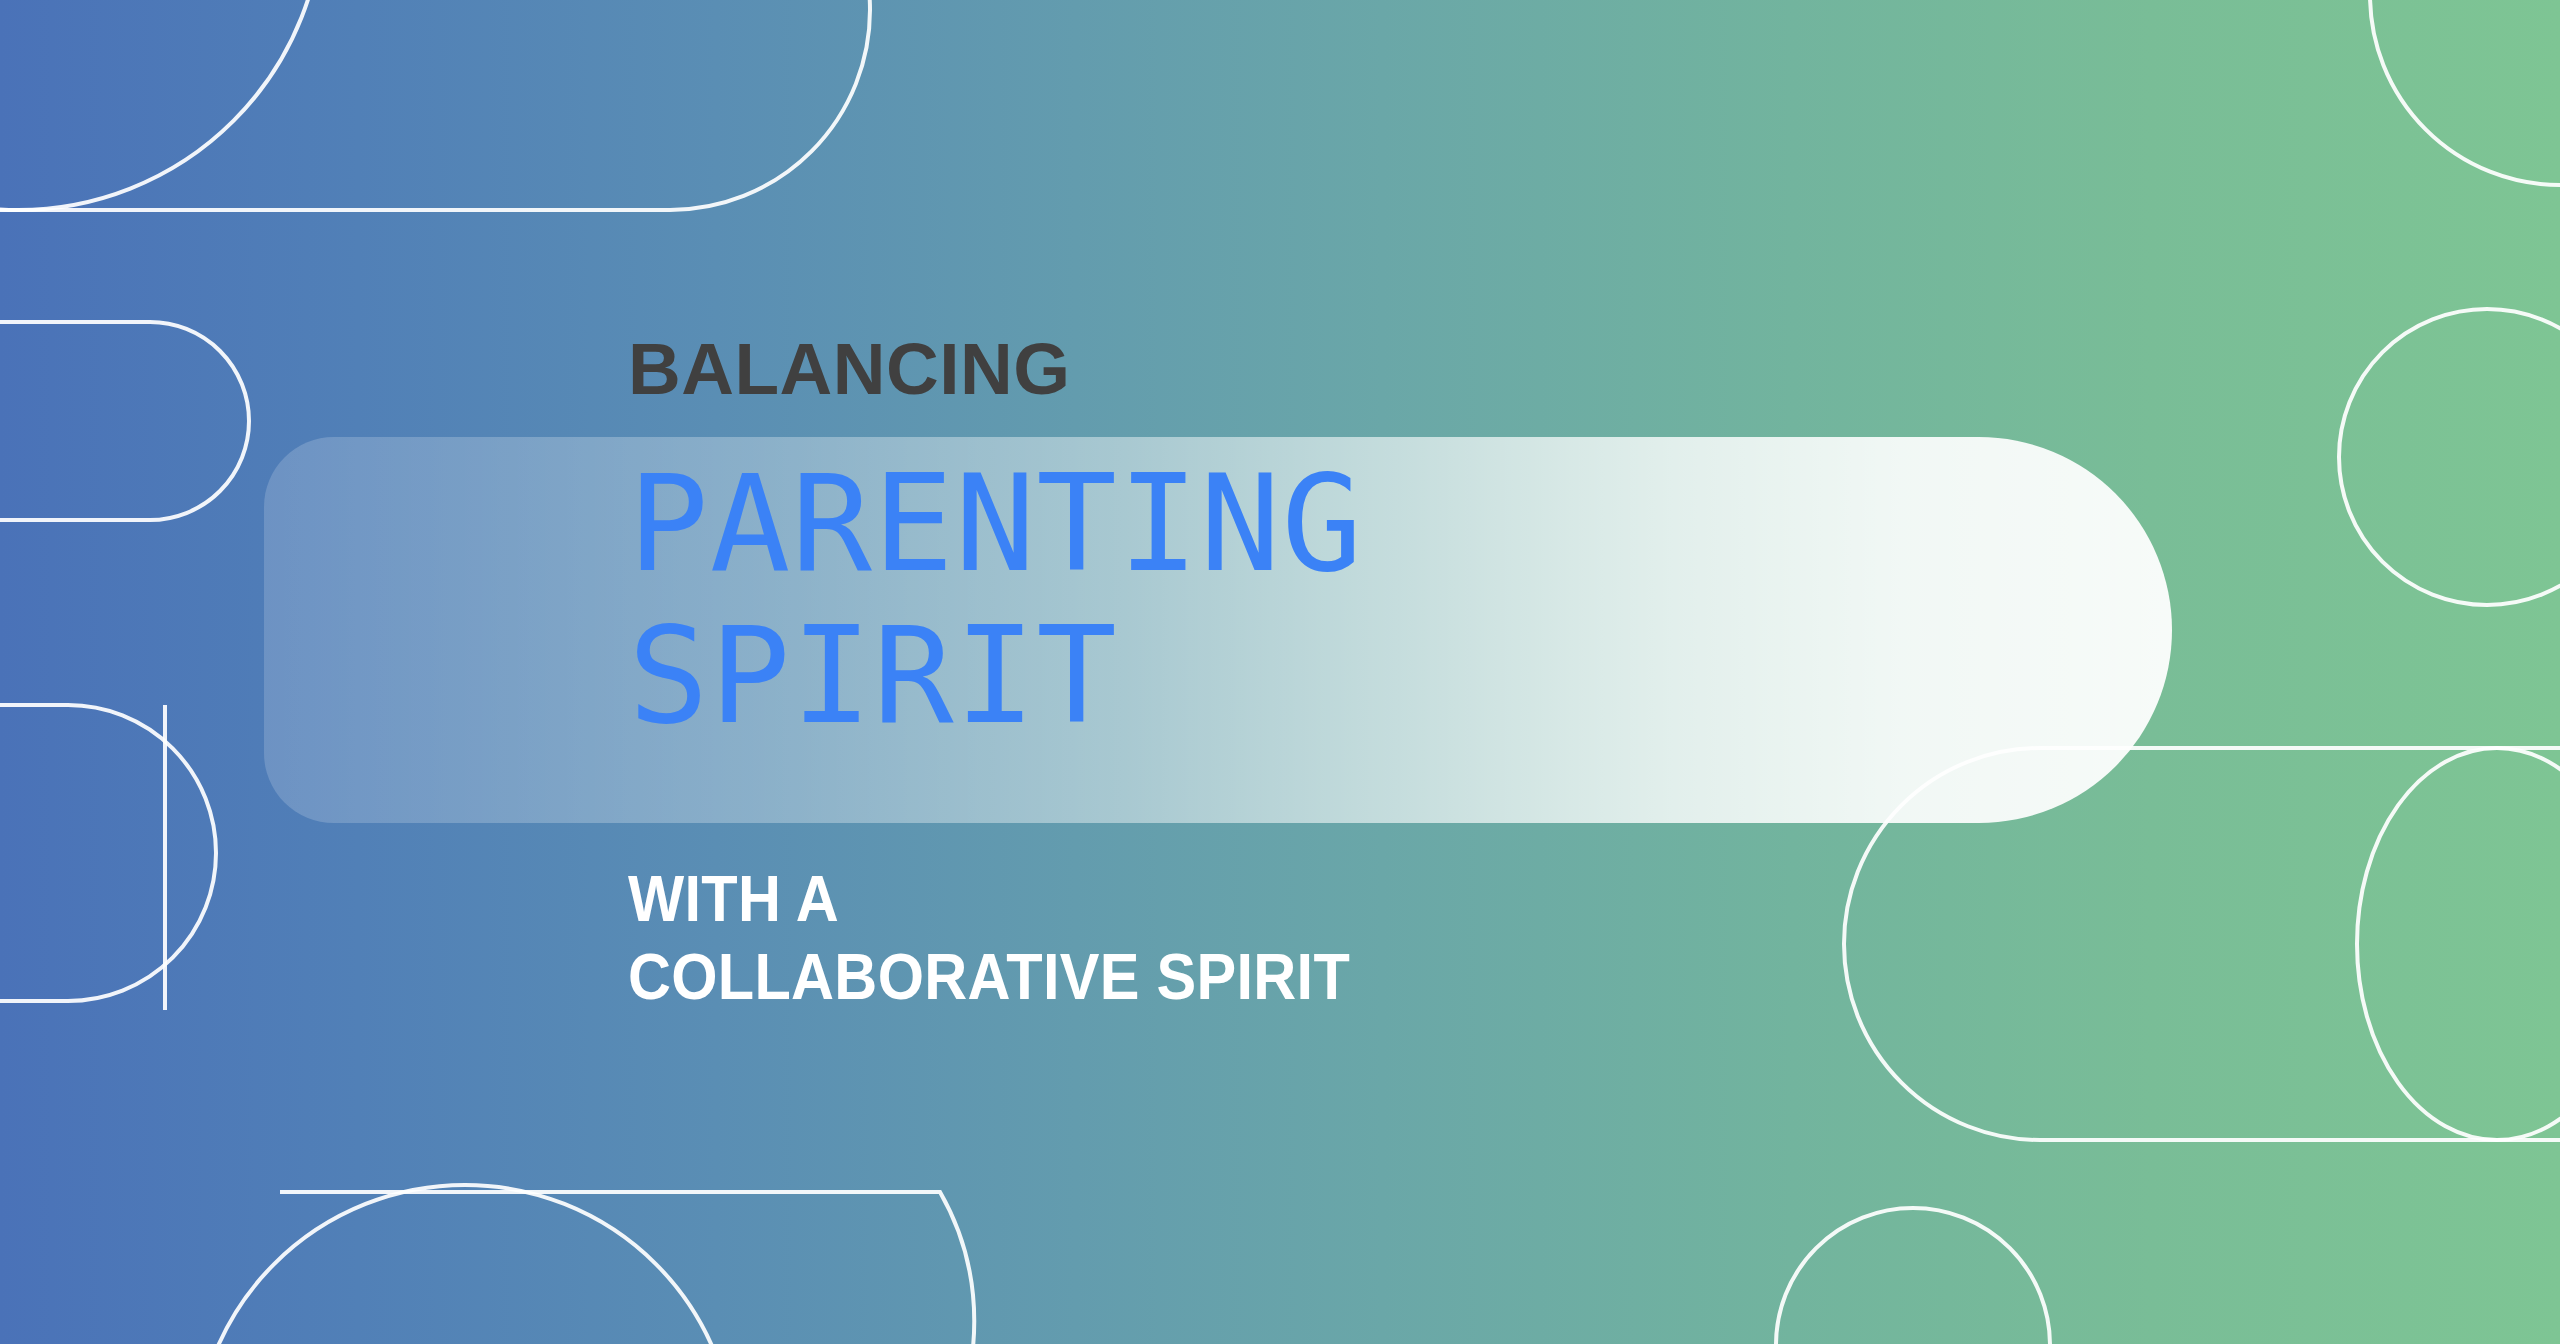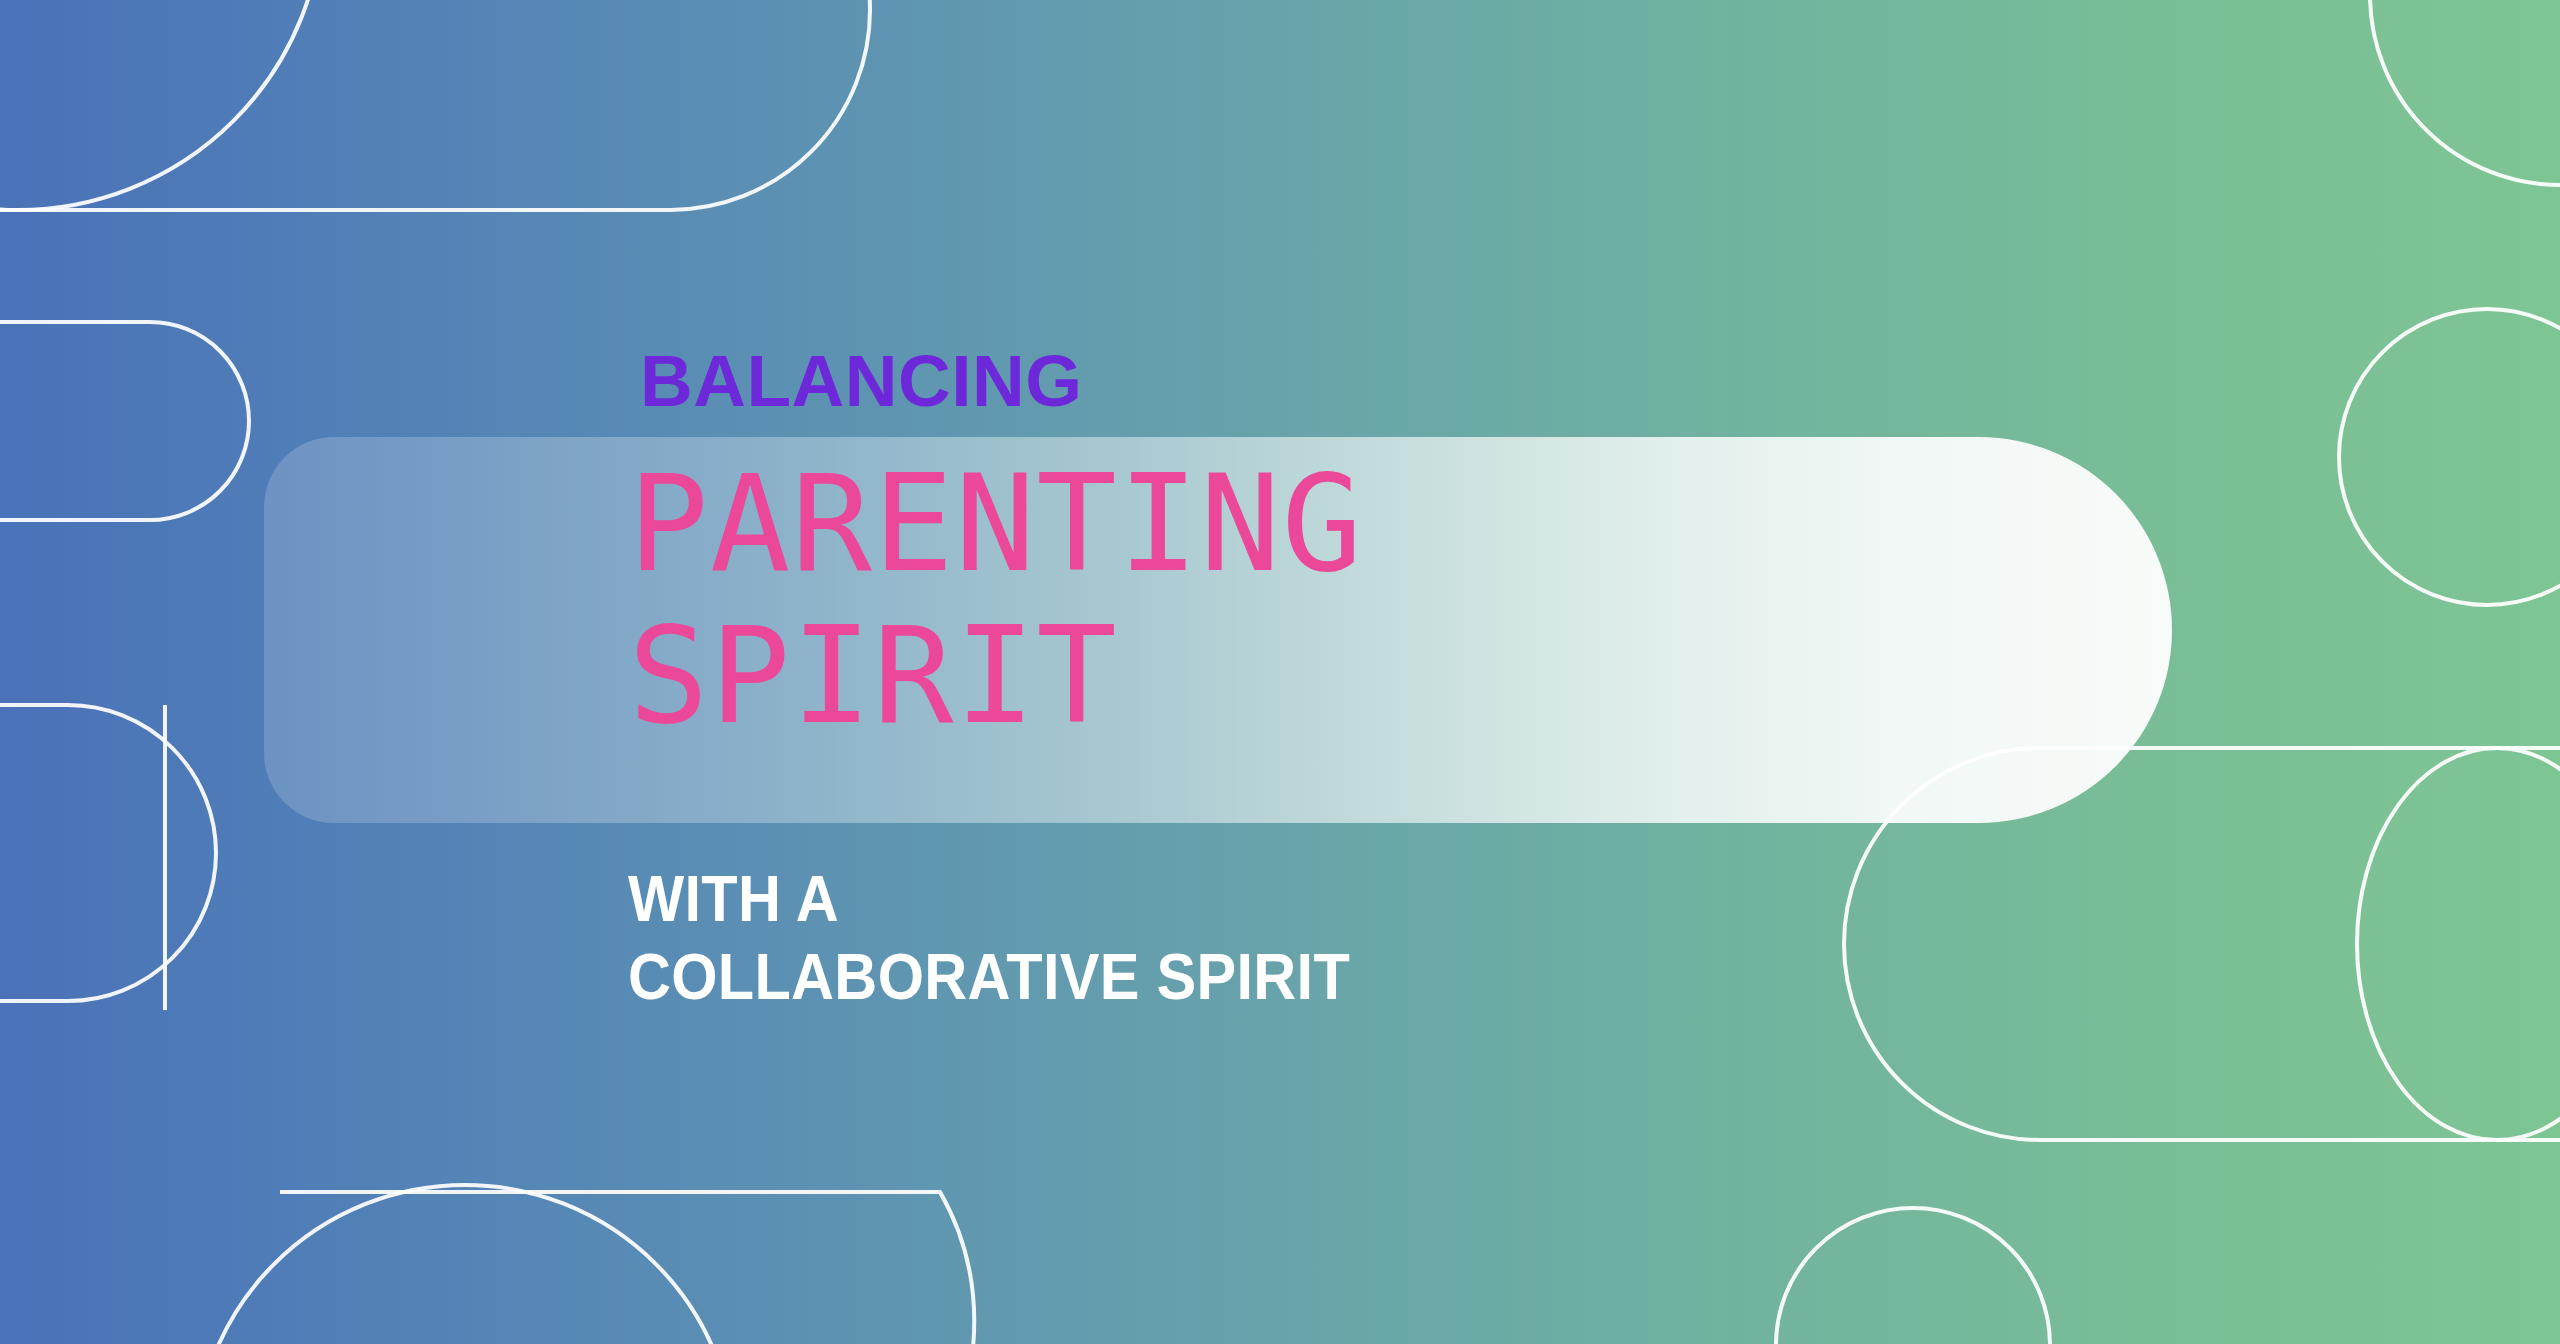--- a/index.html
+++ b/index.html
@@ -74,36 +74,36 @@
     left: 628px;
     top: 0;
     width: 1500px;
     height: 100%;
   }
 
   .eyebrow {
     position: absolute;
     top: 330px;
     left: 0;
-    margin: 12px;
-    color: #6d28d9;
+    margin: 0;
+    color: #404040;
     font-family: "Liberation Sans", sans-serif;
     font-weight: 700;
     font-size: 73px;
     line-height: 78px;
     letter-spacing: 0.5px;
     white-space: nowrap;
   }
 
   .headline {
     position: absolute;
     top: 448px;
     left: 0;
     margin: 0;
-    color: #ec4899;
+    color: #3b82f6;
     font-family: "DejaVu Sans Mono", monospace;
     font-weight: 400;
     font-size: 134px;
     line-height: 152px;
     letter-spacing: 1px;
     white-space: nowrap;
   }
   .headline .hl-line { display: block; }
 
   .subline {

